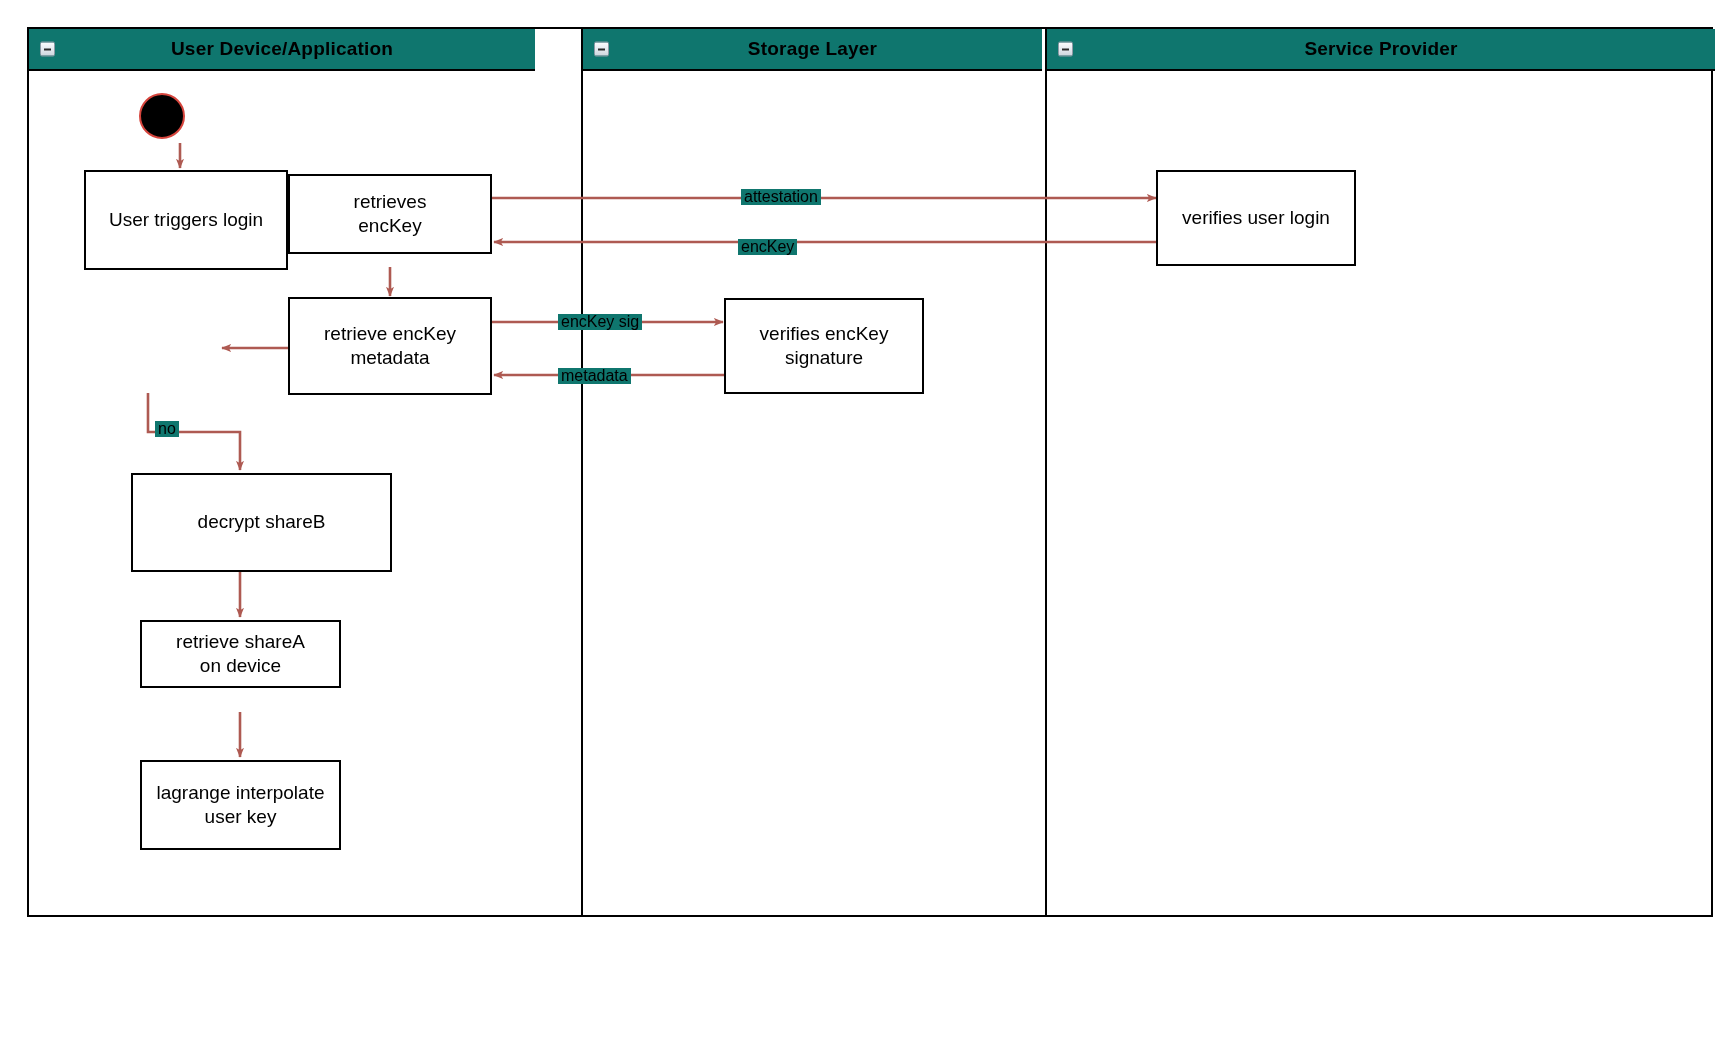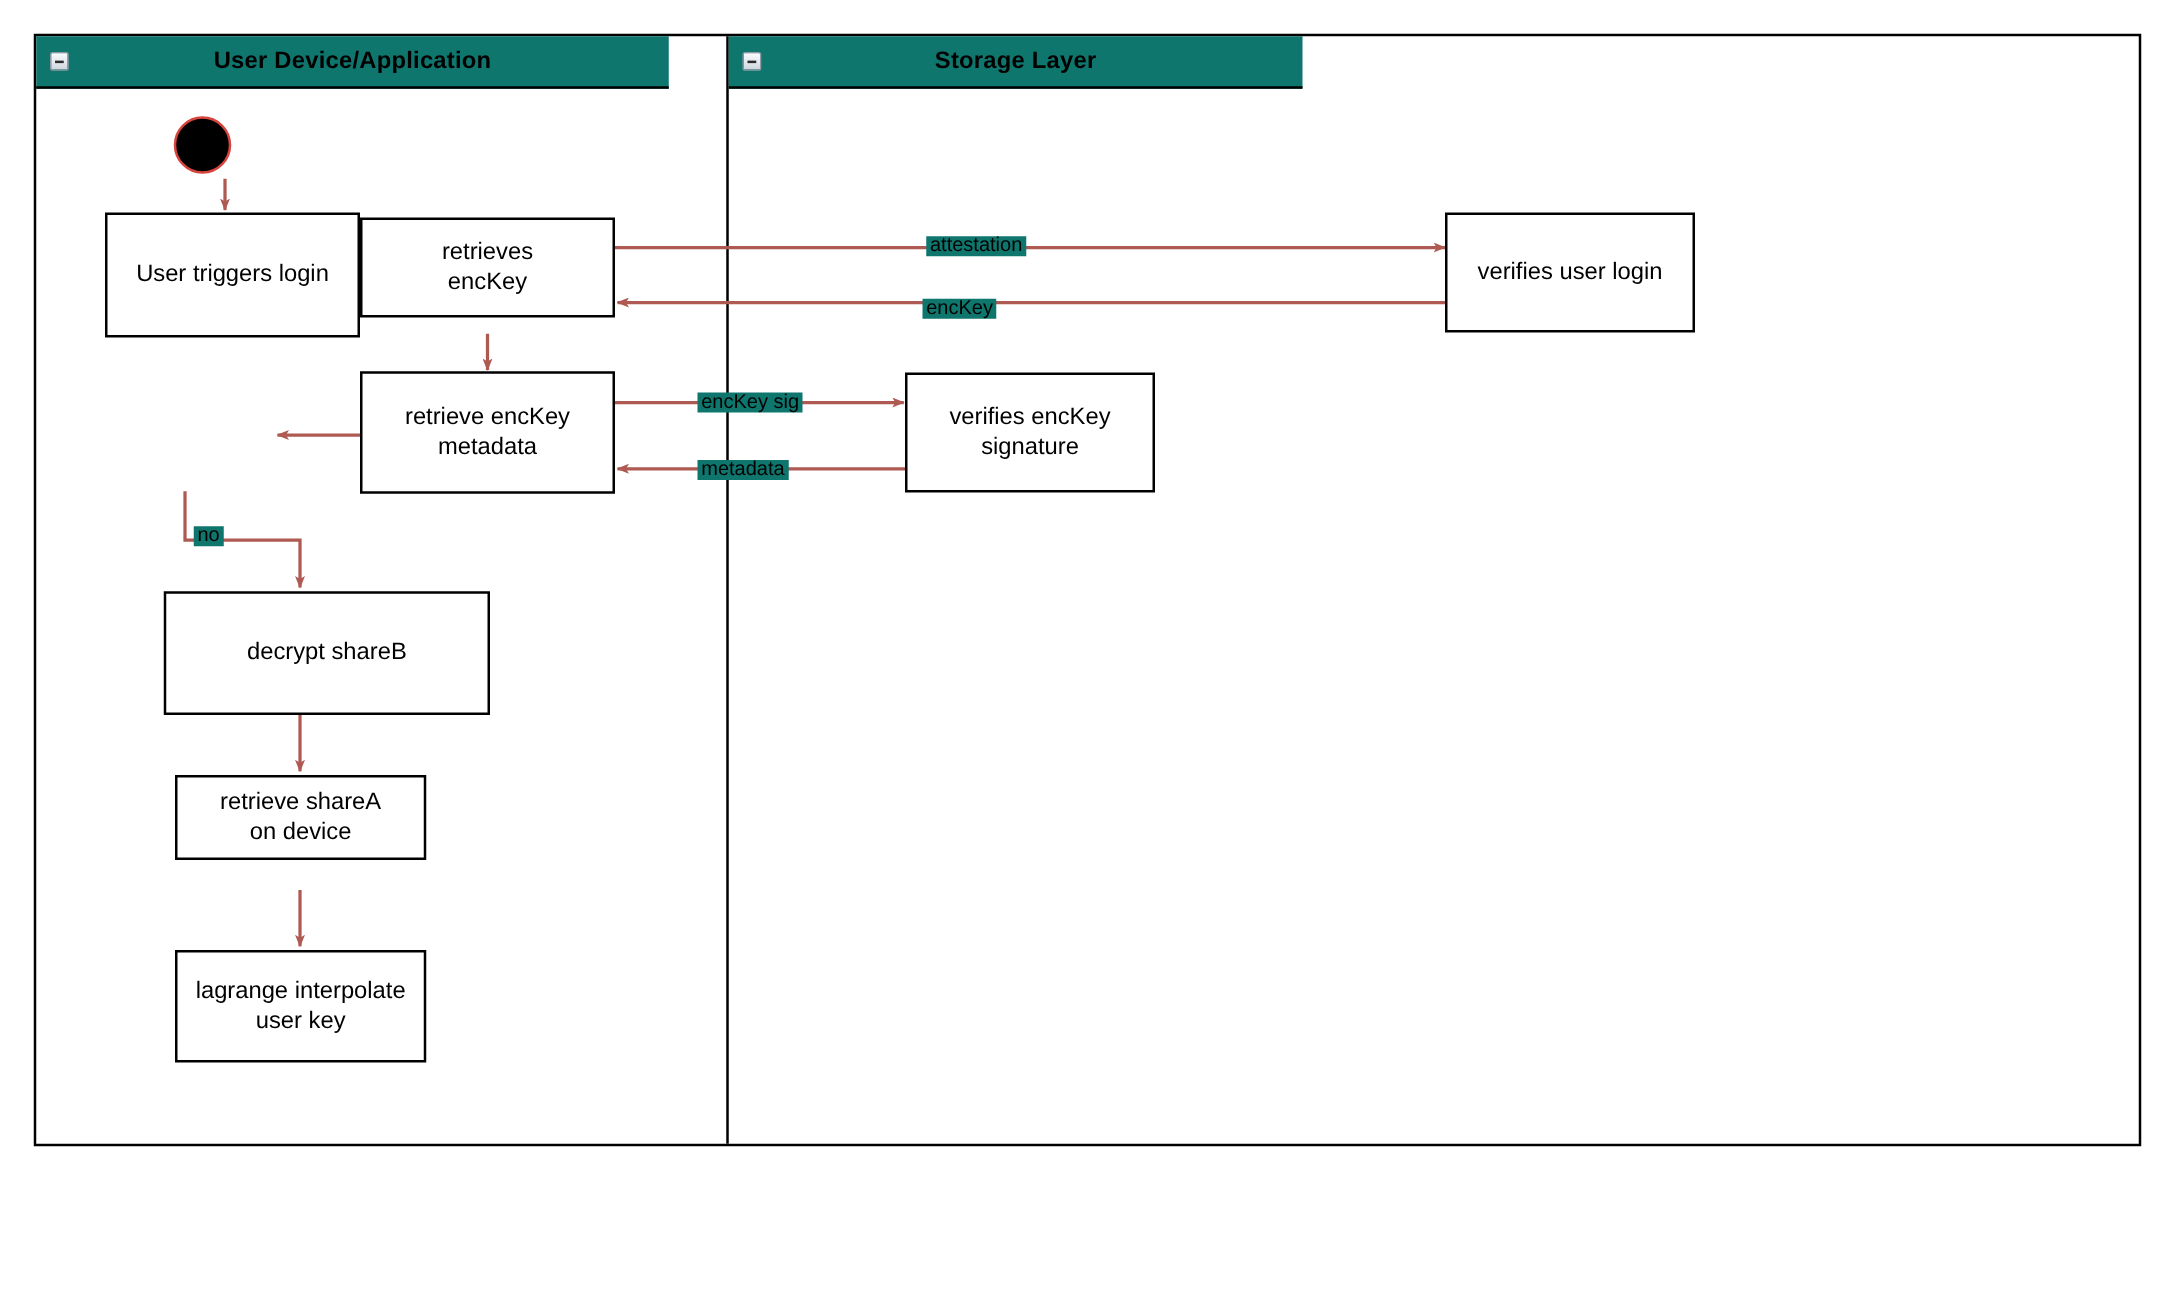--- a/index.html
+++ b/index.html
@@ -157,20 +157,26 @@
       </div>
     </div>
 
     <div class="lane" style="left:506px; width:461px;margin-left:46px;">
       <div class="lane-header">
         <span class="collapse-icon"></span>
         <span class="lane-title">Storage Layer</span>
       </div>
     </div>
 
+    <div class="lane" style="left:1016px; width:670px;">
+      <div class="lane-header">
+        <span class="collapse-icon"></span>
+        <span class="lane-title">Service Provider</span>
+      </div>
+    </div>
 
   </div>
 
   <svg class="edges" viewBox="0 0 1732 1038">
     <defs>
       <marker id="arrow" markerWidth="10" markerHeight="8" refX="9.2" refY="4" orient="auto" markerUnits="userSpaceOnUse">
         <path d="M0,0 L10,4 L0,8 L2.4,4 Z" fill="#ae5a52"></path>
       </marker>
     </defs>
     <g stroke="#ae5a52" stroke-width="2.6" fill="none">

